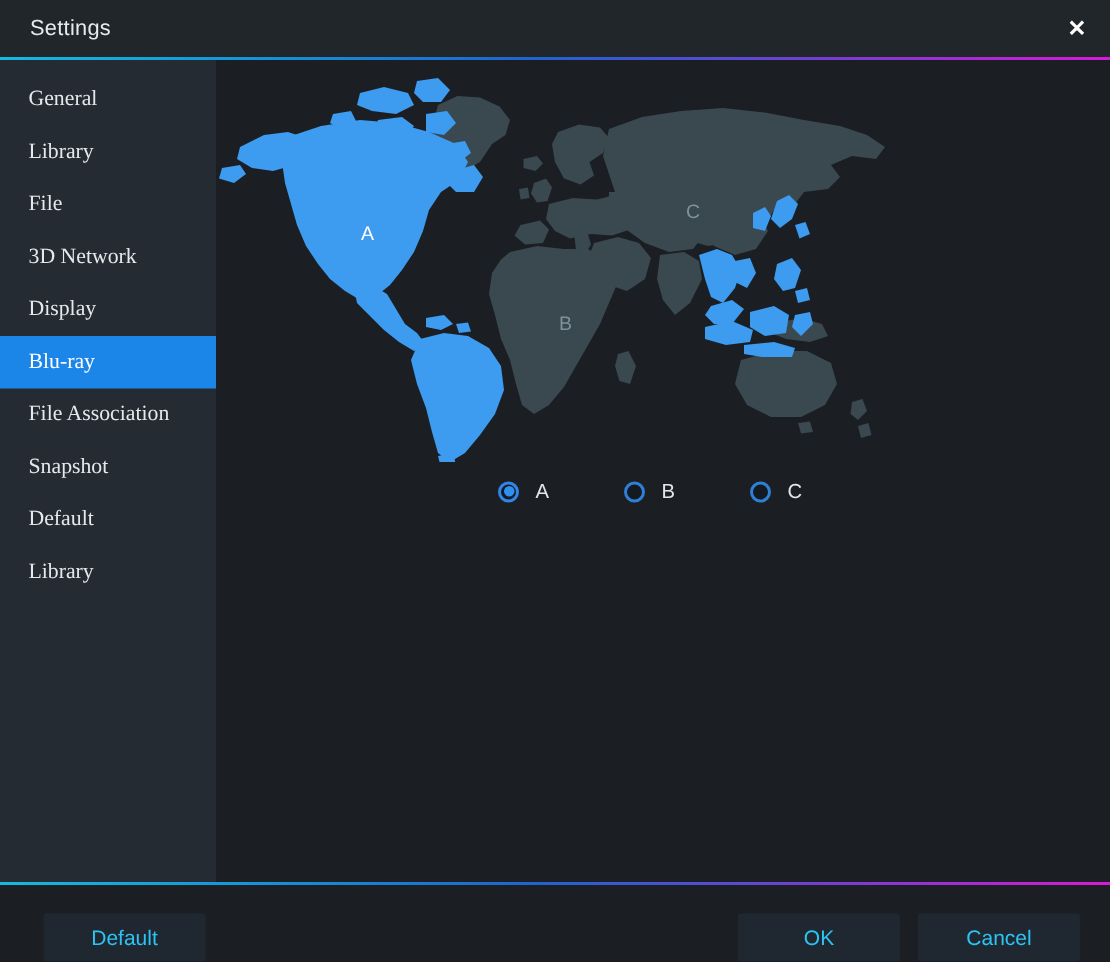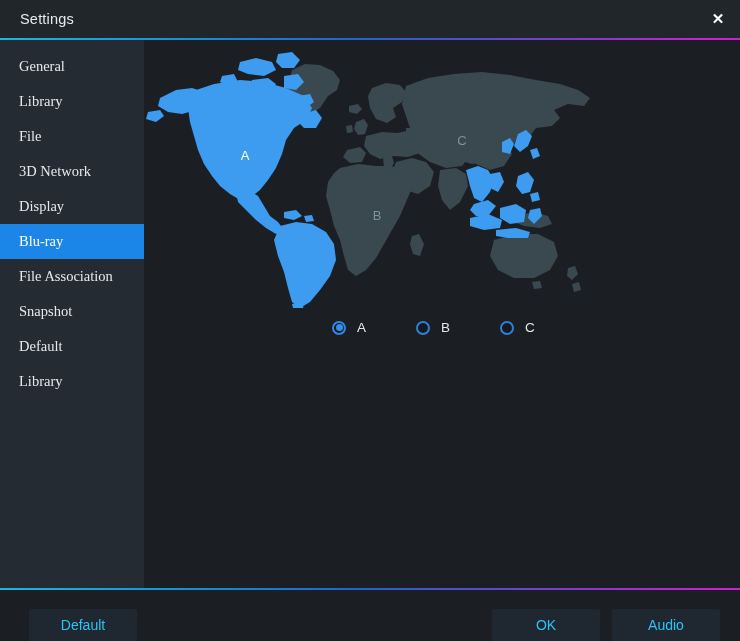--- a/index.html
+++ b/index.html
@@ -325,16 +325,16 @@
       </div>
 
     </section>
   </div>
 
   <div class="accent-line"></div>
   <div class="footer">
     <button class="btn btn-default">Default</button>
     <span class="spacer"></span>
     <button class="btn btn-ok">OK</button>
-    <button class="btn btn-cancel">Audio</button>
+    <button class="btn btn-cancel">Cancel</button>
   </div>
 
 </div>
 
 </body></html>

